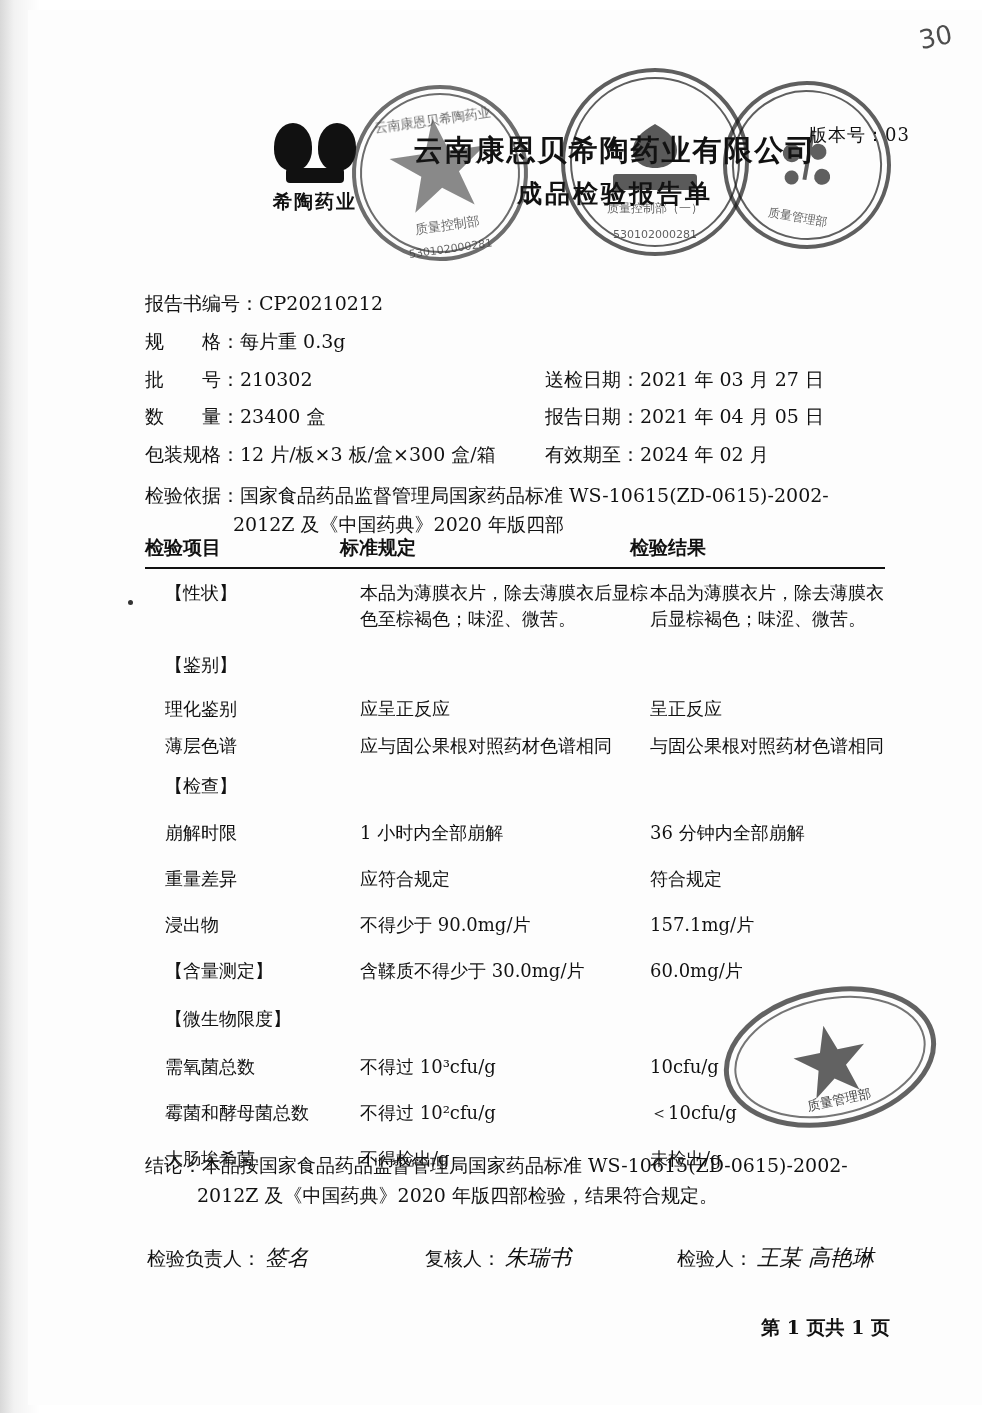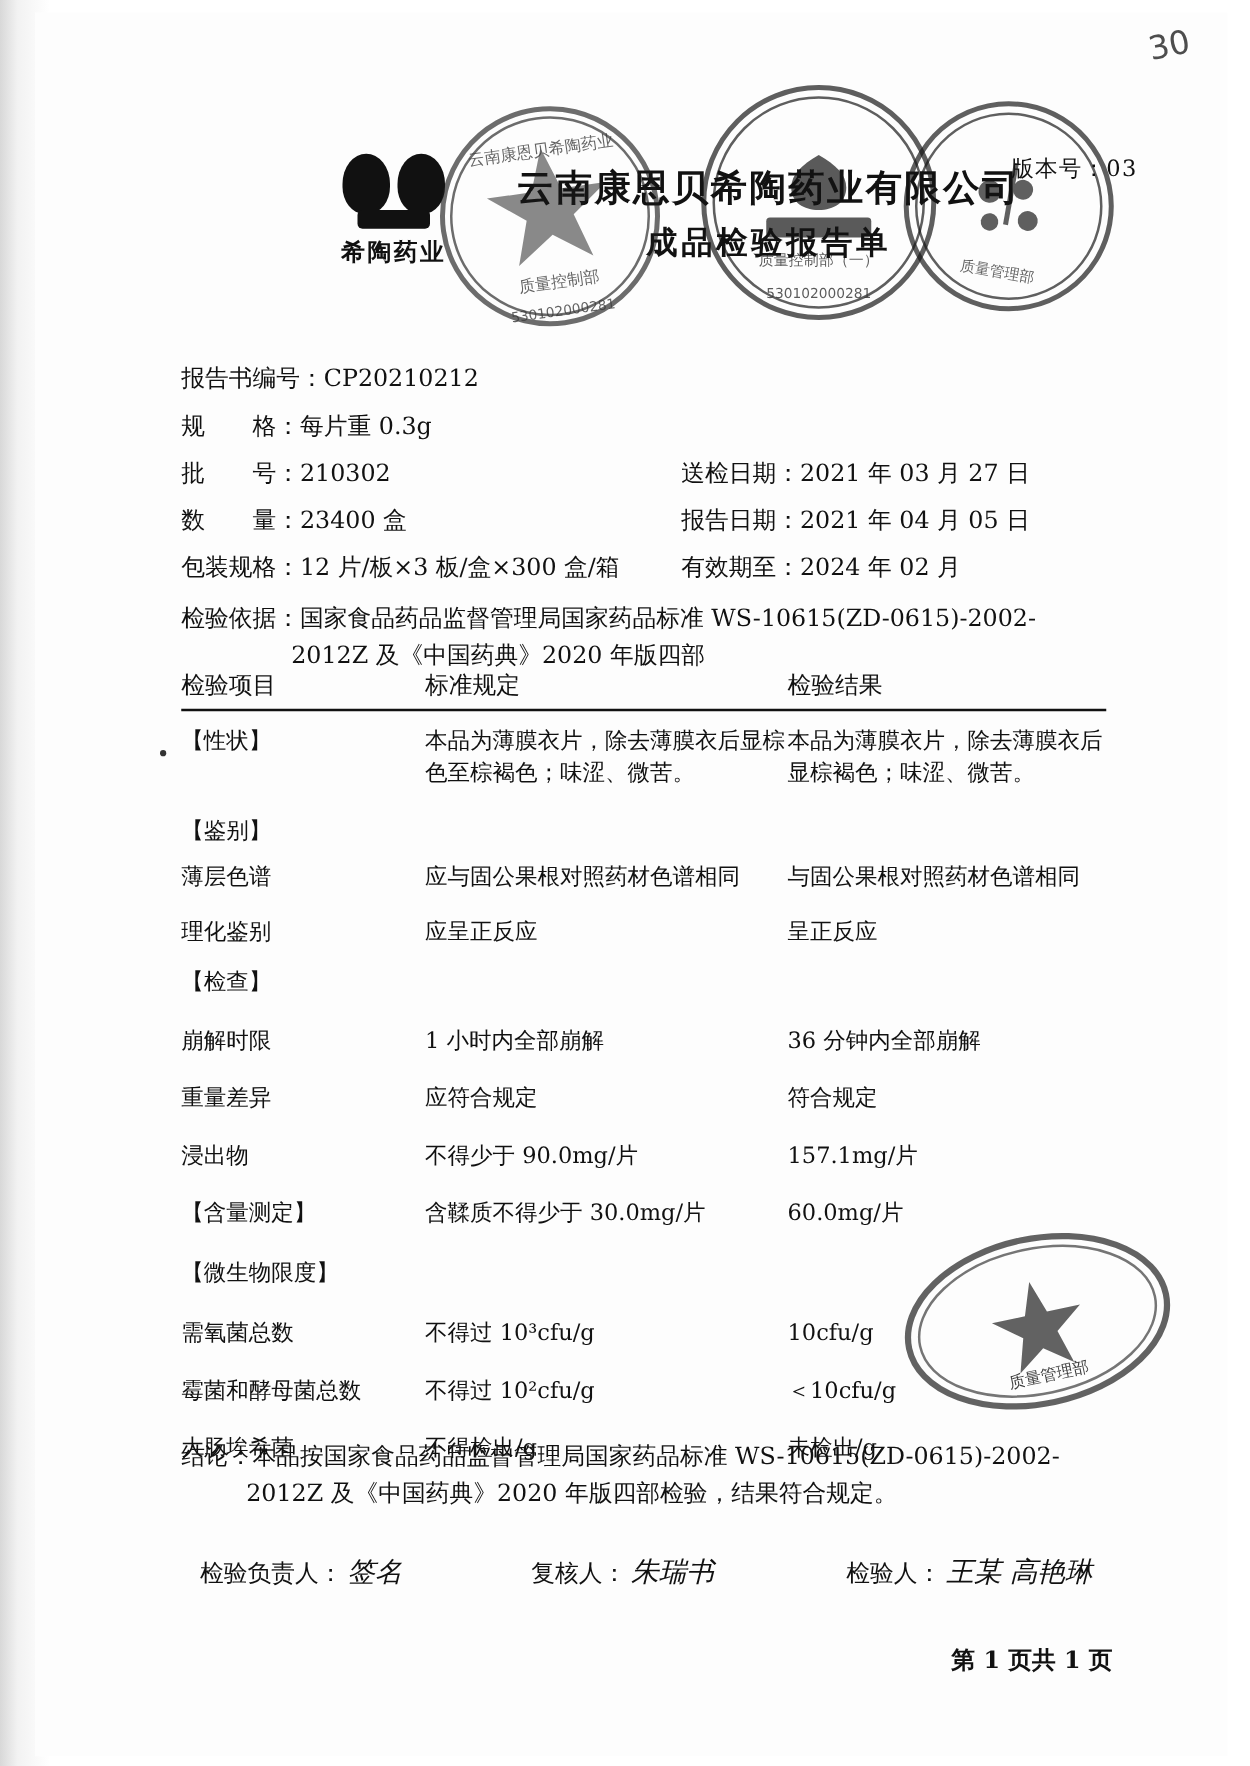--- a/index.html
+++ b/index.html
@@ -76,27 +76,27 @@
   .meta-row{display:flex;margin-bottom:15px;line-height:1.2;}
   .meta-left{width:400px;white-space:nowrap;}
   .meta-right{flex:1;white-space:nowrap;}
   .lbl{display:inline-block;}
   .basis{line-height:1.55;}
   .basis .cont{display:block;margin-left:88px;}
 
   
   .tbl{position:absolute;left:145px;top:535px;width:740px;font-size:18px;}
   .thead{
-    display:flex;font-weight:normal;font-size:19px;padding-bottom:6px;
+    display:flex;font-weight:bold;font-size:19px;padding-bottom:6px;
     border-bottom:2px solid #111;
   }
   .c1{width:195px;}
   .c2{width:290px;}
   .c3{flex:1;}
-  .trow{display:flex;padding-top:11px;line-height:1.45;}
+  .trow{display:flex;padding-top:11px;line-height:1.45;margin-left:20px;}
 
   
   .concl{position:absolute;left:145px;top:1150px;width:760px;font-size:19px;line-height:1.6;}
   .concl .cont{display:block;margin-left:52px;}
 
   
   .signs{position:absolute;left:145px;top:1243px;width:760px;font-size:19px;}
   .sig{position:absolute;white-space:nowrap;}
   .sig .sig-name{
     font-family:"DejaVu Sans",sans-serif;
@@ -247,30 +247,30 @@
     <div class="trow">
       <div class="c1">【性状】</div>
       <div class="c2">本品为薄膜衣片，除去薄膜衣后显棕色至棕褐色；味涩、微苦。</div>
       <div class="c3">本品为薄膜衣片，除去薄膜衣后显棕褐色；味涩、微苦。</div>
     </div>
     <div class="trow" style="padding-top:20px">
       <div class="c1">【鉴别】</div>
       <div class="c2"></div>
       <div class="c3"></div>
     </div>
+    <div class="trow" style="padding-top:18px">
+      <div class="c1">理化鉴别</div>
+      <div class="c2">应呈正反应</div>
+      <div class="c3">呈正反应</div>
+    </div>
     <div class="trow">
       <div class="c1">薄层色谱</div>
       <div class="c2">应与固公果根对照药材色谱相同</div>
       <div class="c3">与固公果根对照药材色谱相同</div>
     </div>
-    <div class="trow" style="padding-top:18px">
-      <div class="c1">理化鉴别</div>
-      <div class="c2">应呈正反应</div>
-      <div class="c3">呈正反应</div>
-    </div>
     <div class="trow" style="padding-top:14px">
       <div class="c1">【检查】</div>
       <div class="c2"></div>
       <div class="c3"></div>
     </div>
     <div class="trow" style="padding-top:20px">
       <div class="c1">崩解时限</div>
       <div class="c2">1 小时内全部崩解</div>
       <div class="c3">36 分钟内全部崩解</div>
     </div>
@@ -310,21 +310,21 @@
       <div class="c3">未检出/g</div>
     </div>
   </div>
 
   <div class="concl">
     <span>结论：</span><span>本品按国家食品药品监督管理局国家药品标准 WS-10615(ZD-0615)-2002-</span>
     <span class="cont">2012Z 及《中国药典》2020 年版四部检验，结果符合规定。</span>
   </div>
 
   <div class="signs">
-    <div class="sig" style="left:15px;top:0;">
+    <div class="sig" style="left:2px;top:0;">
       <span>检验负责人：</span><span class="sig-name">签名</span>
     </div>
     <div class="sig" style="left:280px;top:0;">
       <span>复核人：</span><span class="sig-name">朱瑞书</span>
     </div>
     <div class="sig" style="left:520px;top:0;margin-left:12px;">
       <span>检验人：</span><span class="sig-name">王某  高艳琳</span>
     </div>
   </div>
 

